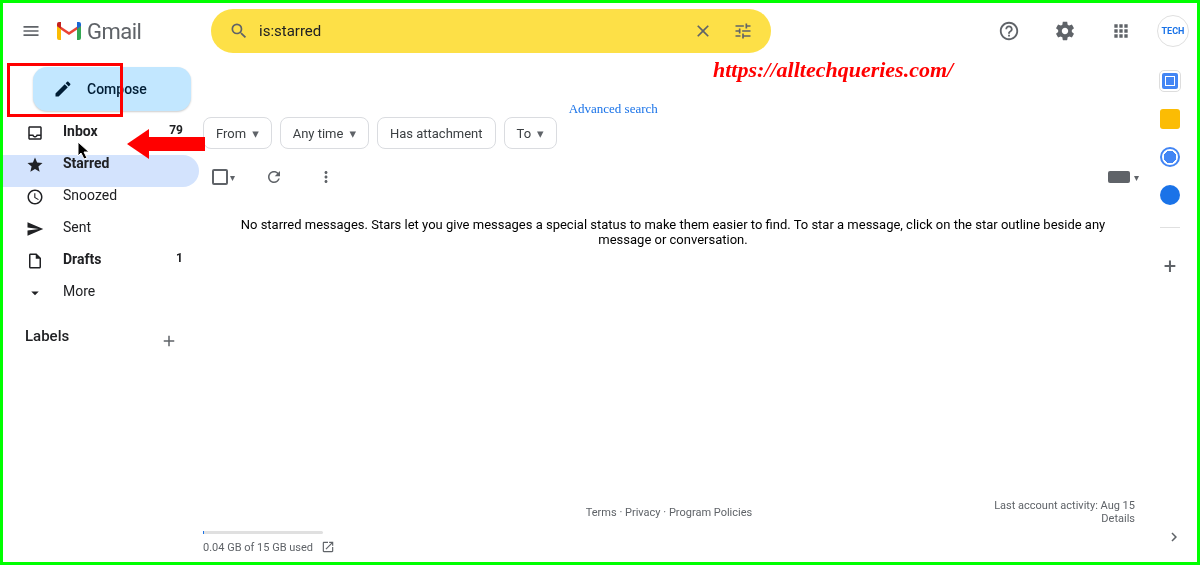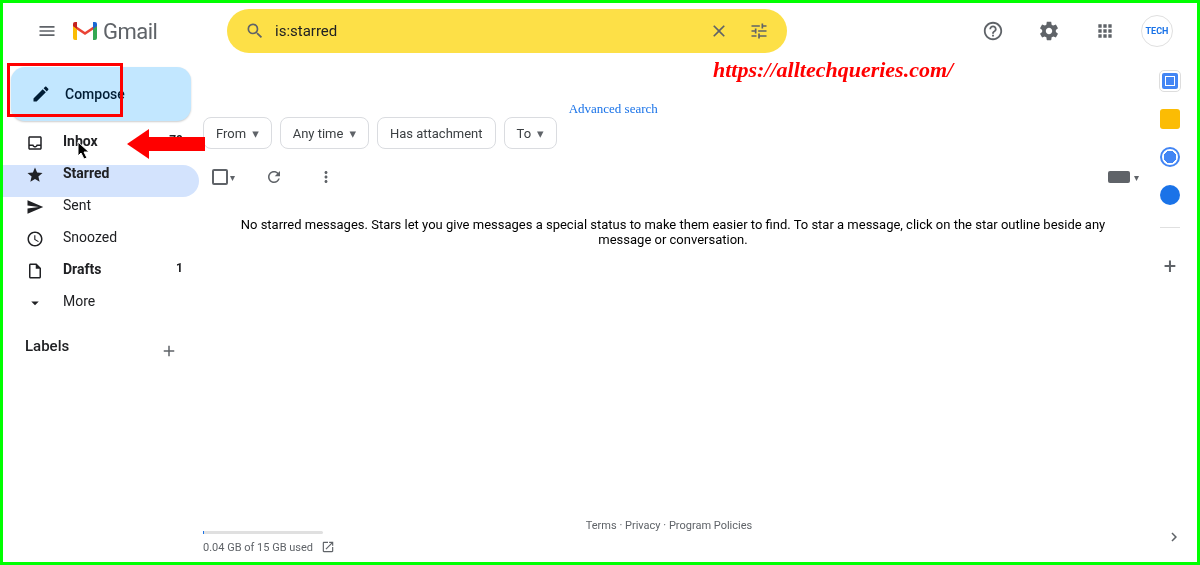--- a/index.html
+++ b/index.html
@@ -1,39 +1,39 @@
 <!DOCTYPE html>
 <html><head>
 <meta charset="utf-8">
 <style>
   * { box-sizing: border-box; margin: 0; padding: 0; font-family: 'Google Sans', Roboto, Arial, sans-serif; }
   html, body { width: 1200px; height: 565px; overflow: hidden; }
   body { border: 3px solid #00ff00; position: relative; background: #fff; }
   .app { display: flex; flex-direction: column; width: 100%; height: 100%; }
 
   
-  .header { display: flex; align-items: center; height: 56px; padding: 0 24px; }
+  .header { display: flex; align-items: center; height: 56px; padding: 0 8px; }
   .menu-btn { width: 40px; height: 40px; display:flex; align-items:center; justify-content:center; color:#5f6368; border-radius:50%; cursor:pointer;}
   .logo { display:flex; align-items:center; margin-left: 4px; margin-right: 26px; min-width: 130px;}
   .logo-text { font-size: 22px; color:#5f6368; margin-left:4px; letter-spacing: -0.5px;}
   .search { flex: 0 0 560px; height: 44px; background:#fde047; border-radius: 22px; display:flex; align-items:center; padding: 0 8px; }
   .search .icon-btn { width:40px; height:40px; display:flex; align-items:center; justify-content:center; color:#5f6368; cursor:pointer; border-radius:50%;}
   .search input { flex:1; border:none; background:transparent; font-size:15px; outline:none; color:#202124; }
   .url-overlay { position:absolute; top:54px; left:710px; color:#ff0000; font-family: 'Times New Roman', serif; font-weight:bold; font-size:22px; font-style: italic;}
   .header-right { margin-left:auto; display:flex; align-items:center; gap:16px; }
   .header-right .icon-btn { width:40px; height:40px; display:flex; align-items:center; justify-content:center; color:#5f6368; cursor:pointer; border-radius:50%;}
   .avatar { width:32px; height:32px; border-radius:50%; background:#fff; border:1px solid #e0e0e0; display:flex; align-items:center; justify-content:center; font-size:9px; font-weight:bold; color:#1a73e8;}
 
   
   .body { display:flex; flex:1; min-height:0; }
 
   
   .sidebar { width: 196px; display:flex; flex-direction:column; padding-top: 4px; }
   .compose-wrap { padding: 4px 8px 12px 8px; position:relative; }
-  .compose { height: 54px; display:flex; align-items:center; gap:14px; background:#c2e7ff; border-radius: 14px; padding: 0 20px; cursor:pointer; font-size:14px; color:#001d35; font-weight:500; box-shadow: 0 1px 2px rgba(0,0,0,0.2); position:relative;}
+  .compose { height: 44px; display:flex; align-items:center; gap:14px; background:#c2e7ff; border-radius: 14px; padding: 0 20px; cursor:pointer; font-size:14px; color:#001d35; font-weight:500; box-shadow: 0 1px 2px rgba(0,0,0,0.2); position:relative;margin-left:22px;}
   .compose-highlight { position:absolute; top:0; left:4px; width:116px; height:54px; border:3px solid #ff0000; pointer-events:none; }
   .arrow { position:absolute; top:58px; left:124px; pointer-events:none; }
   .nav { list-style:none; }
   .nav li { height:32px; display:flex; align-items:flex-start; padding-left: 22px; padding-right:16px; border-radius: 0 16px 16px 0; font-size:14px; color:#202124; cursor:pointer; gap:18px;}
   .nav li .lbl { flex:1; }
   .nav li .cnt { font-size:12px; color:#5f6368;}
   .nav li.bold { font-weight:700; }
   .nav li.bold .cnt { font-weight:700; color:#202124;}
   .nav li.active { background:#d3e3fd; font-weight:700;}
   .nav-icon { width:20px; height:20px; color:#202124; display:flex; align-items:center; justify-content:center;}
@@ -172,32 +172,32 @@
           <span class="nav-icon">
               <svg width="18" height="18" viewBox="0 0 24 24">
                 <path fill="currentColor" d="M12 17.27L18.18 21l-1.64-7.03L22 9.24l-7.19-.61L12 2 9.19 8.63 2 9.24l5.46 4.73L5.82 21z"></path>
               </svg>
             </span>
           <span class="lbl">Starred</span>
         </li>
         <li>
           <span class="nav-icon">
               <svg width="18" height="18" viewBox="0 0 24 24">
+                <path fill="currentColor" d="M11.99 2C6.47 2 2 6.48 2 12s4.47 10 9.99 10C17.52 22 22 17.52 22 12S17.52 2 11.99 2zM12 20c-4.42 0-8-3.58-8-8s3.58-8 8-8 8 3.58 8 8-3.58 8-8 8zm.5-13H11v6l5.25 3.15.75-1.23-4.5-2.67z"></path>
+              </svg>
+            </span>
+          <span class="lbl">Snoozed</span>
+        </li>
+        <li>
+          <span class="nav-icon">
+              <svg width="18" height="18" viewBox="0 0 24 24">
                 <path fill="currentColor" d="M2.01 21L23 12 2.01 3 2 10l15 2-15 2z"></path>
               </svg>
             </span>
           <span class="lbl">Sent</span>
-        </li>
-        <li>
-          <span class="nav-icon">
-              <svg width="18" height="18" viewBox="0 0 24 24">
-                <path fill="currentColor" d="M11.99 2C6.47 2 2 6.48 2 12s4.47 10 9.99 10C17.52 22 22 17.52 22 12S17.52 2 11.99 2zM12 20c-4.42 0-8-3.58-8-8s3.58-8 8-8 8 3.58 8 8-3.58 8-8 8zm.5-13H11v6l5.25 3.15.75-1.23-4.5-2.67z"></path>
-              </svg>
-            </span>
-          <span class="lbl">Snoozed</span>
         </li>
         <li class="bold">
           <span class="nav-icon">
               <svg width="18" height="18" viewBox="0 0 24 24">
                 <path fill="currentColor" d="M14 2H6c-1.1 0-2 .9-2 2v16c0 1.1.9 2 2 2h12c1.1 0 2-.9 2-2V8l-6-6zM6 20V4h7v5h5v11H6z"></path>
               </svg>
             </span>
           <span class="lbl">Drafts</span>
           <span class="cnt">1</span>
         </li>
@@ -267,20 +267,24 @@
 
       <div class="spacer"></div>
 
       <div class="footer">
         <div class="footer-top" style="position:relative;">
           <div class="left" style="width:200px;"></div>
           <div class="mid">
             <a>Terms</a> · 
             <a>Privacy</a> · 
             <a>Program Policies</a>
+          </div>
+          <div class="right">
+            <div>Last account activity: Aug 15</div>
+            <a>Details</a>
           </div>
         </div>
         <div class="storage-row">
           <div class="storage-bar">
               <div class="storage-fill"></div>
             </div>
         </div>
         <div class="storage-row">
           <span>0.04 GB of 15 GB used</span>
           <svg width="14" height="14" viewBox="0 0 24 24" style="color:#5f6368">

